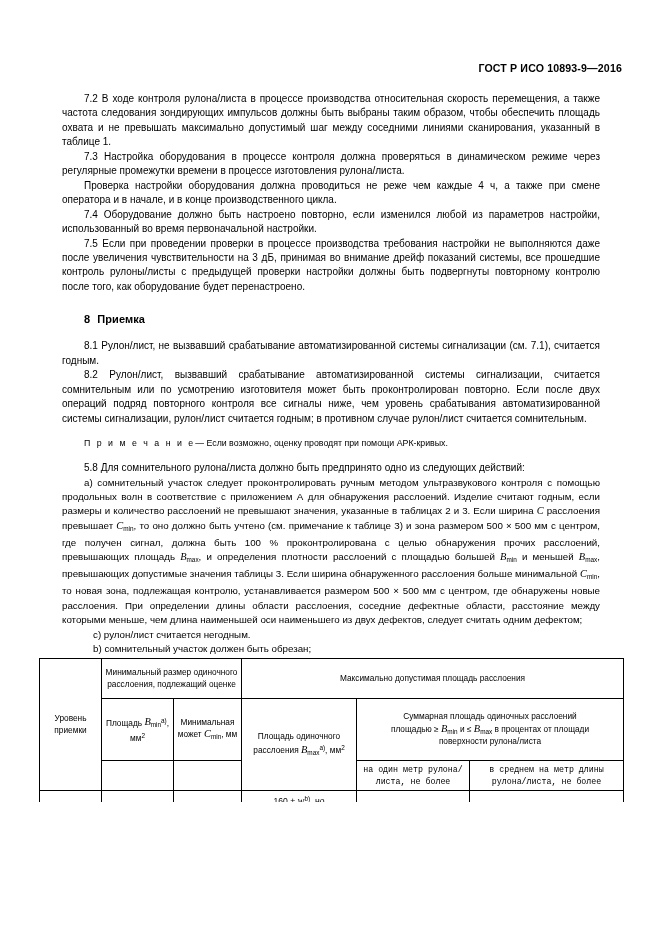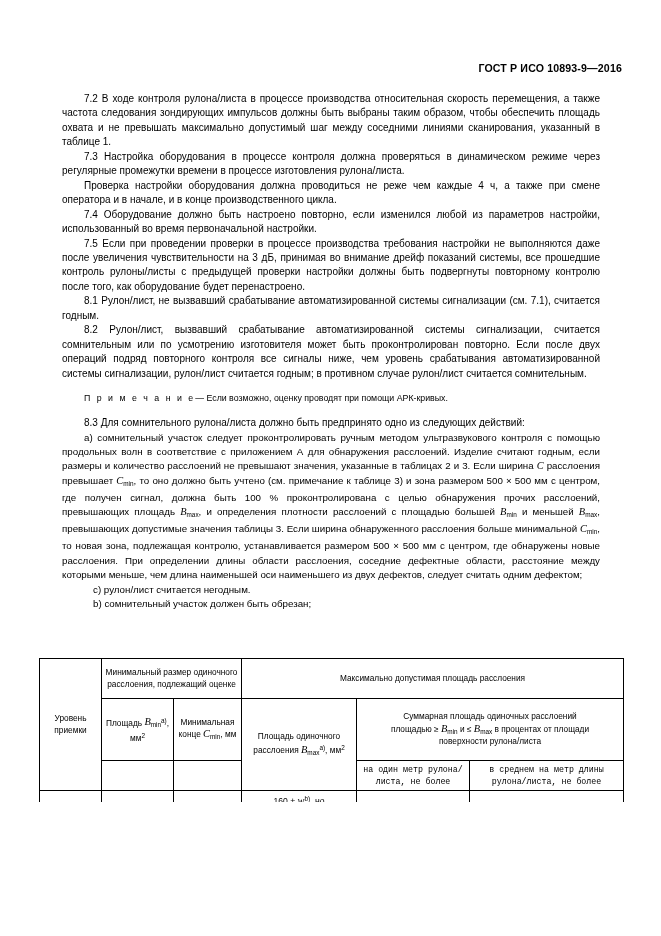--- a/index.html
+++ b/index.html
@@ -169,29 +169,32 @@
   </div>
 
   <div class="content">
 
     <p class="bt ind">7.2  В ходе контроля рулона/листа в процессе производства относительная скорость перемещения, а также частота следования зондирующих импульсов должны быть выбраны таким образом, чтобы обеспечить площадь охвата и не превышать максимально допустимый шаг между соседними линиями сканирования, указанный в таблице 1.</p>
     <p class="bt ind">7.3  Настройка оборудования в процессе контроля должна проверяться в динамическом режиме через регулярные промежутки времени в процессе изготовления рулона/листа.</p>
     <p class="bt ind">Проверка настройки оборудования должна проводиться не реже чем каждые 4 ч, а также при смене оператора и в начале, и в конце производственного цикла.</p>
     <p class="bt ind">7.4  Оборудование должно быть настроено повторно, если изменился любой из параметров настройки, использованный во время первоначальной настройки.</p>
     <p class="bt ind">7.5  Если при проведении проверки в процессе производства требования настройки не выполняются даже после увеличения чувствительности на 3 дБ, принимая во внимание дрейф показаний системы, все прошедшие контроль рулоны/листы с предыдущей проверки настройки должны быть подвергнуты повторному контролю после того, как оборудование будет перенастроено.</p>
 
+    <p class="sec-head">
+      <span class="num">8</span><span>Приемка</span>
+    </p>
 
     <p class="bt ind">8.1  Рулон/лист, не вызвавший срабатывание автоматизированной системы сигнализации (см. 7.1), считается годным.</p>
     <p class="bt ind">8.2  Рулон/лист, вызвавший срабатывание автоматизированной системы сигнализации, считается сомнительным или по усмотрению изготовителя может быть проконтролирован повторно. Если после двух операций подряд  повторного контроля все сигналы ниже, чем уровень срабатывания автоматизированной системы сигнализации, рулон/лист считается годным; в противном случае рулон/лист считается сомнительным.</p>
 
     <p class="note">
       <span class="sp">П р и м е ч а н и е</span><span>— Если возможно, оценку проводят при помощи АРК-кривых.</span>
     </p>
 
-    <p class="bt ind">8.3  Для сомнительного рулона/листа должно быть предпринято одно из следующих действий:</p>
+    <p class="bt ind">5.8  Для сомнительного рулона/листа должно быть предпринято одно из следующих действий:</p>
 
     <p class="listitem"><span>a)  сомнительный участок следует проконтролировать ручным методом ультразвукового контроля с помощью продольных волн в соответствие с приложением А для обнаружения расслоений. Изделие считают годным, если размеры и количество расслоений не превышают значения, указанные в таблицах 2 и 3. Если ширина </span><var>C</var><span> расслоения превышает </span><var><span>C</span><sub>min</sub></var><span>, то оно должно быть учтено (см. примечание к таблице 3) и зона размером 500 × 500 мм с центром, где получен сигнал, должна быть 100 % проконтролирована с целью обнаружения прочих расслоений, превышающих площадь </span><var><span>B</span><sub>max</sub></var><span>, и определения плотности расслоений с площадью большей </span><var><span>B</span><sub>min</sub></var><span> и меньшей </span><var><span>B</span><sub>max</sub></var><span>, превышающих допустимые значения таблицы 3. Если ширина обнаруженного расслоения больше минимальной </span><var><span>C</span><sub>min</sub></var><span>, то новая зона, подлежащая контролю, устанавливается размером 500 × 500 мм с центром, где обнаружены новые расслоения. При определении длины области расслоения, соседние дефектные области, расстояние между которыми меньше, чем длина наименьшей оси наименьшего из двух дефектов, следует считать одним дефектом;</span></p>
 
     <p class="listitem listitem-last">c)  рулон/лист считается негодным.</p>
     <p class="listitem listitem-last">b)  сомнительный участок должен быть обрезан;</p>
 
   </div>
 
 
   <div class="tbl-wrap">
@@ -205,21 +208,21 @@
           <col class="c5">
       </colgroup>
       <thead>
         <tr class="hrow1">
           <th rowspan="3">Уровень приемки</th>
           <th colspan="2">Минимальный размер одиночного расслоения, подлежащий оценке</th>
           <th colspan="3">Максимально допустимая площадь расслоения</th>
         </tr>
         <tr class="hrow2">
           <th><span>Площадь </span><var><span>B</span><sub>min</sub></var><sup>a)</sup><span>, мм</span><sup>2</sup></th>
-          <th><span>Минимальная конце </span><var><span>C</span><sub>min</sub></var><span>, мм</span></th>
+          <th><span>Минимальная может </span><var><span>C</span><sub>min</sub></var><span>, мм</span></th>
           <th rowspan="2"><span>Площадь одиночного расслоения </span><var><span>B</span><sub>max</sub></var><sup>a)</sup><span>, мм</span><sup>2</sup></th>
           <th colspan="2"><span>Суммарная площадь одиночных расслоений</span><br><span>площадью ≥ </span><var><span>B</span><sub>min</sub></var><span> и ≤ </span><var><span>B</span><sub>max</sub></var><span>  в процентах от площади</span><br><span>поверхности рулона/листа</span></th>
         </tr>
         <tr class="hrow3">
           <th></th>
           <th></th>
           <th>на один метр рулона/листа, не более</th>
           <th>в среднем на метр длины рулона/листа, не более</th>
         </tr>
       </thead>

